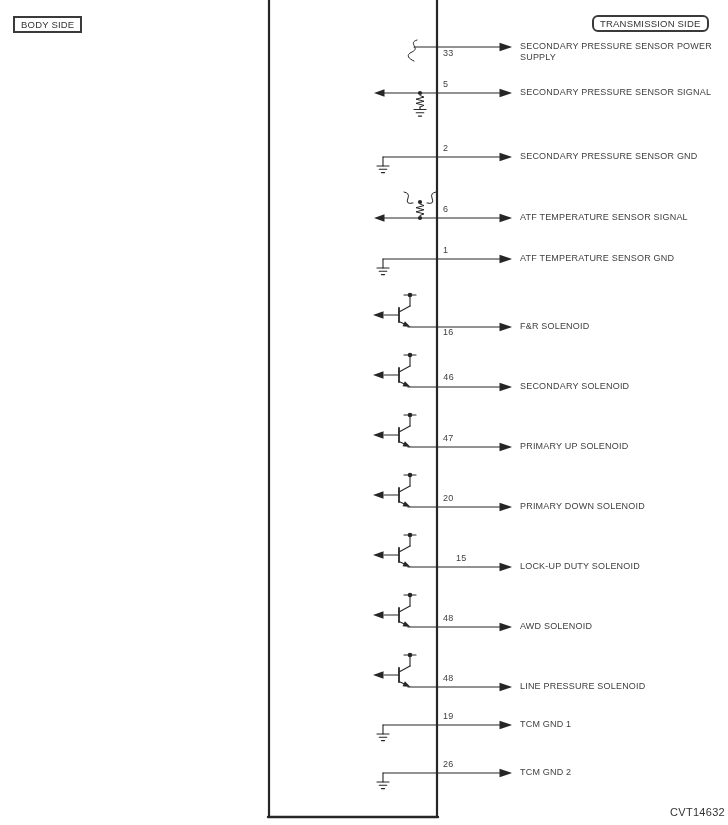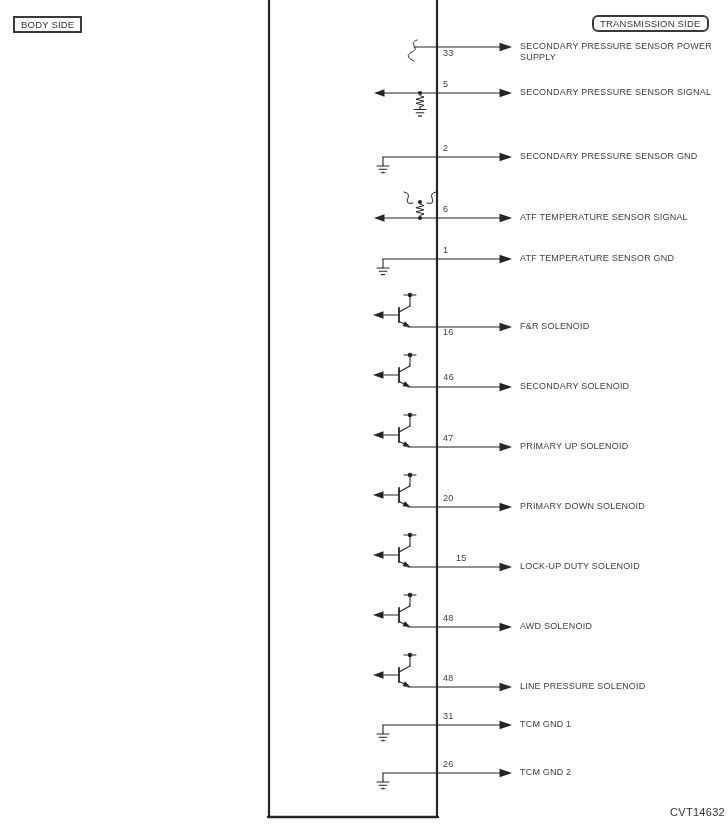--- a/index.html
+++ b/index.html
@@ -241,17 +241,17 @@
     <div class="pin-num" style="top: 433px;">47</div>
     <div class="sig-label" style="top: 441px;">PRIMARY UP SOLENOID</div>
     <div class="pin-num" style="top: 493px;">20</div>
     <div class="sig-label" style="top: 501px;">PRIMARY DOWN SOLENOID</div>
     <div class="pin-num" style="top: 553px; margin-left: 13px;">15</div>
     <div class="sig-label" style="top: 561px;">LOCK-UP DUTY SOLENOID</div>
     <div class="pin-num" style="top: 613px;">48</div>
     <div class="sig-label" style="top: 621px;">AWD SOLENOID</div>
     <div class="pin-num" style="top: 673px;">48</div>
     <div class="sig-label" style="top: 681px;">LINE PRESSURE SOLENOID</div>
-    <div class="pin-num" style="top: 711px;">31</div>
+    <div class="pin-num" style="top: 711px;">19</div>
     <div class="sig-label" style="top: 719px;">TCM GND 1</div>
     <div class="pin-num" style="top: 759px;">26</div>
     <div class="sig-label" style="top: 767px;">TCM GND 2</div>
   </div>
 
 </body></html>

